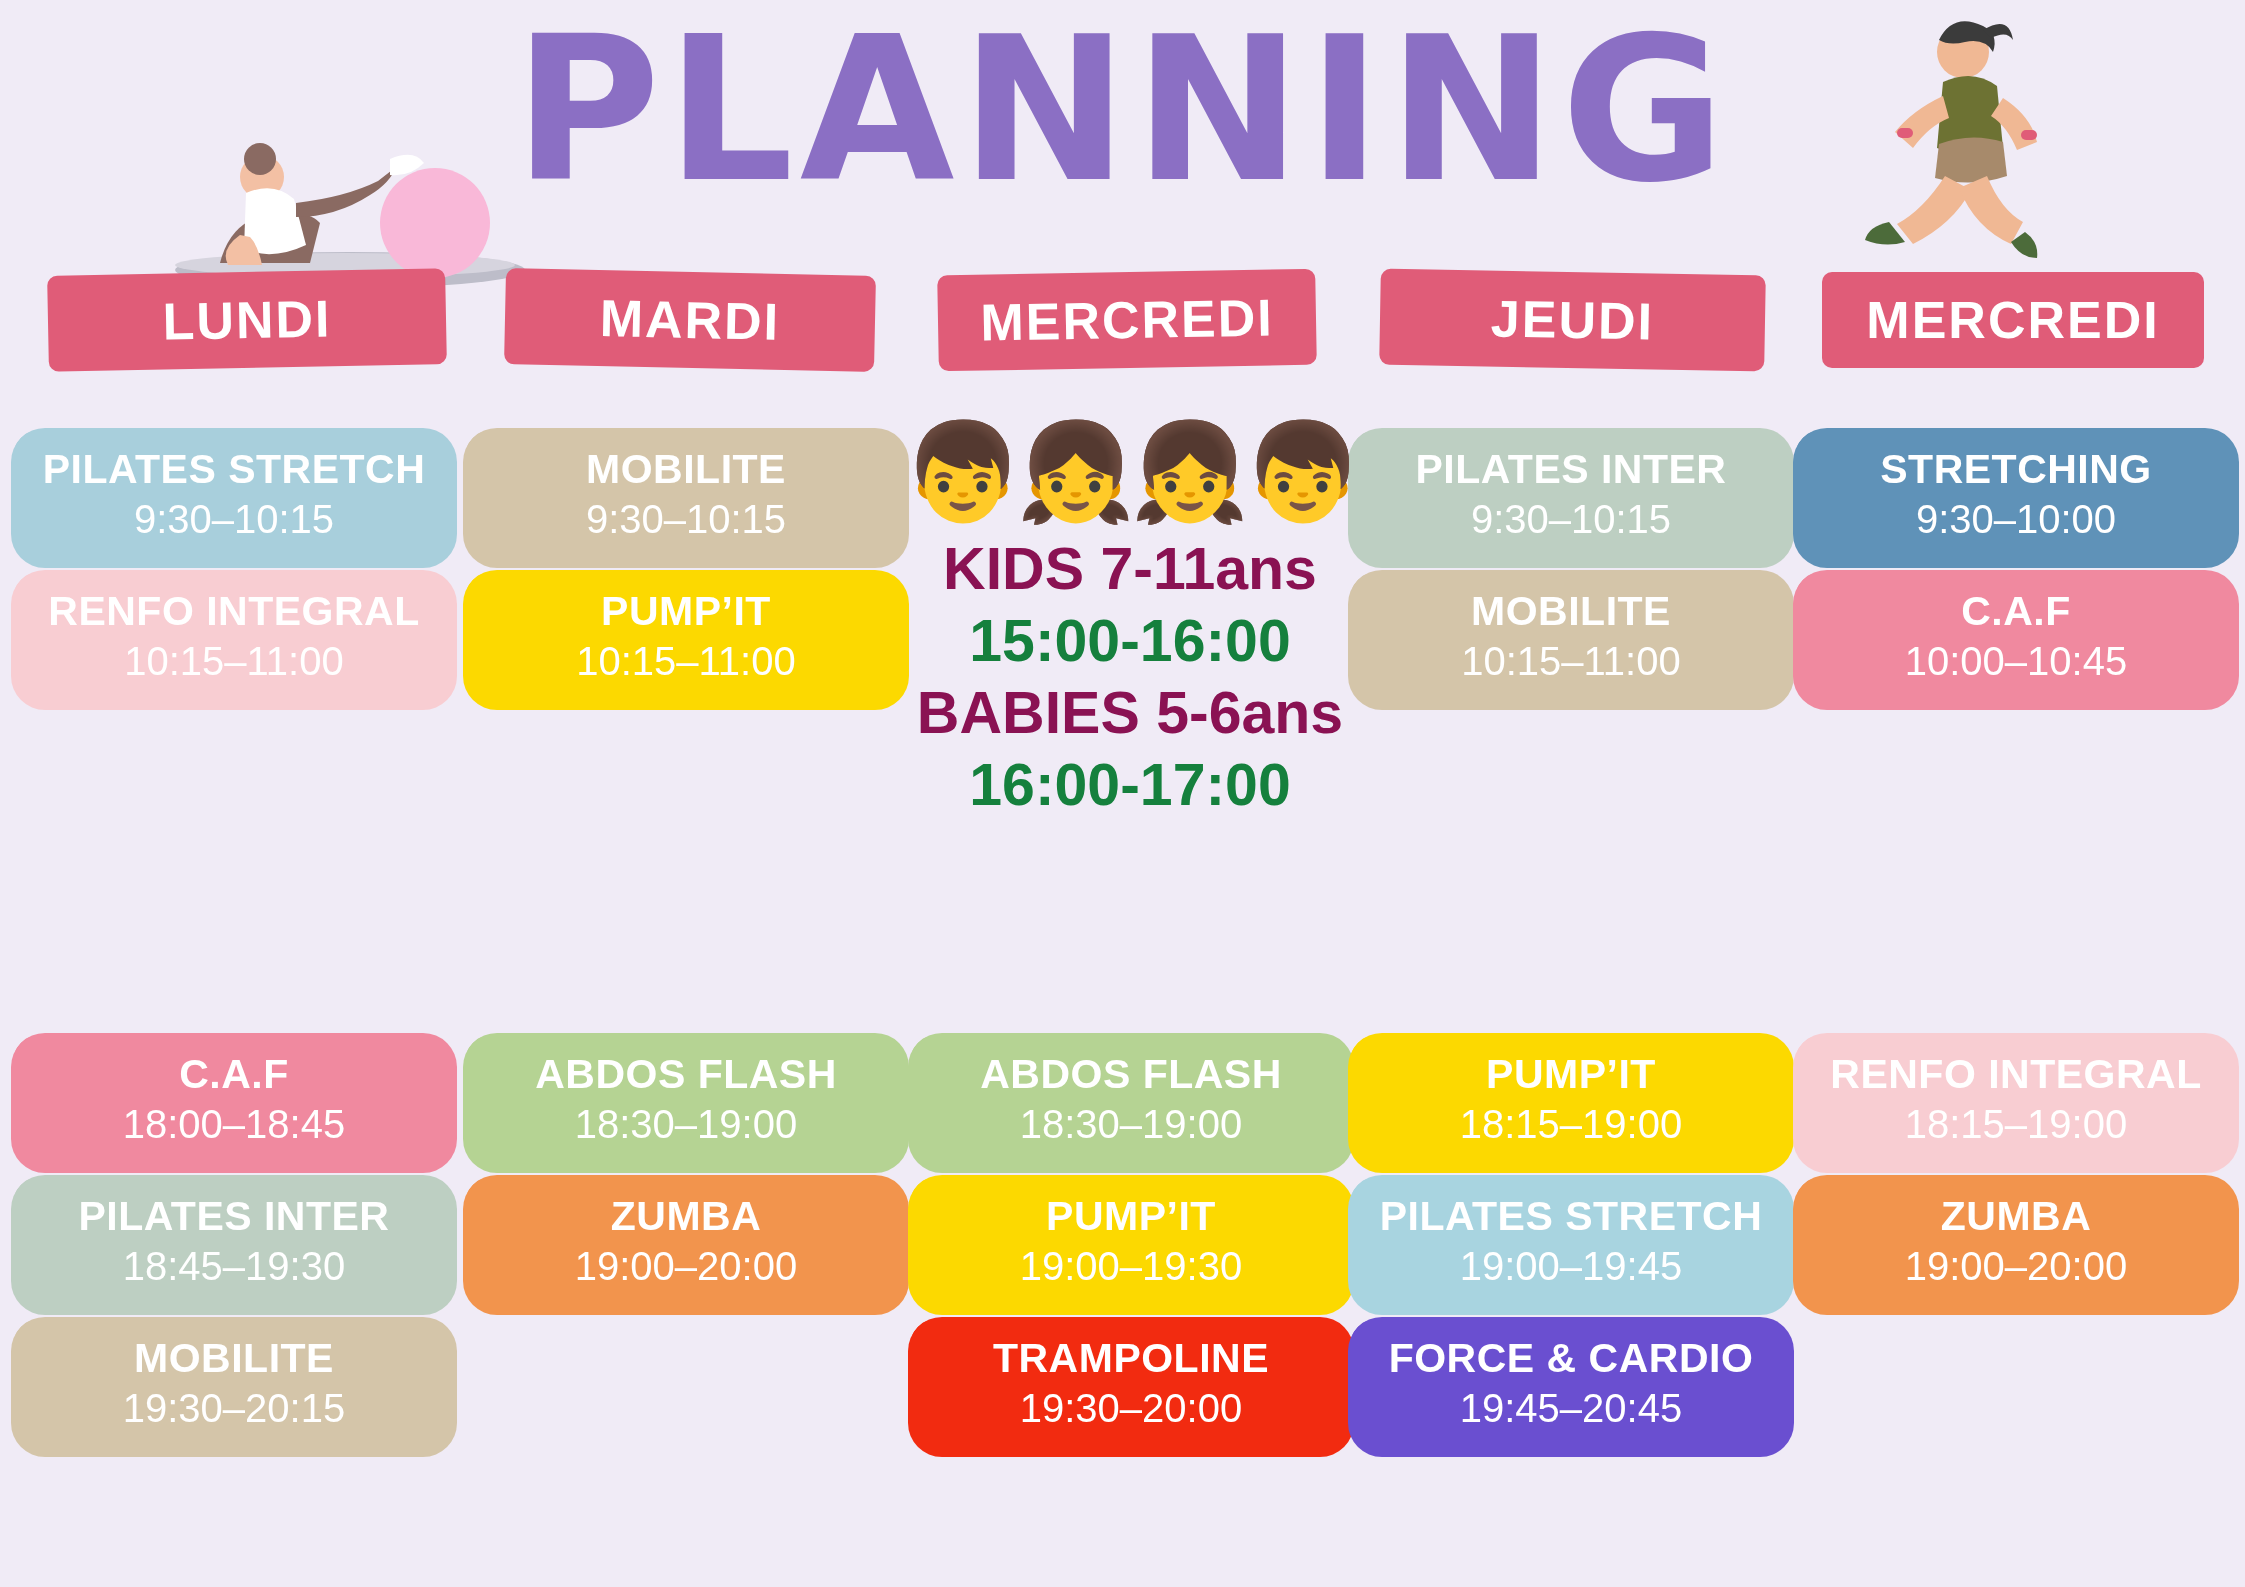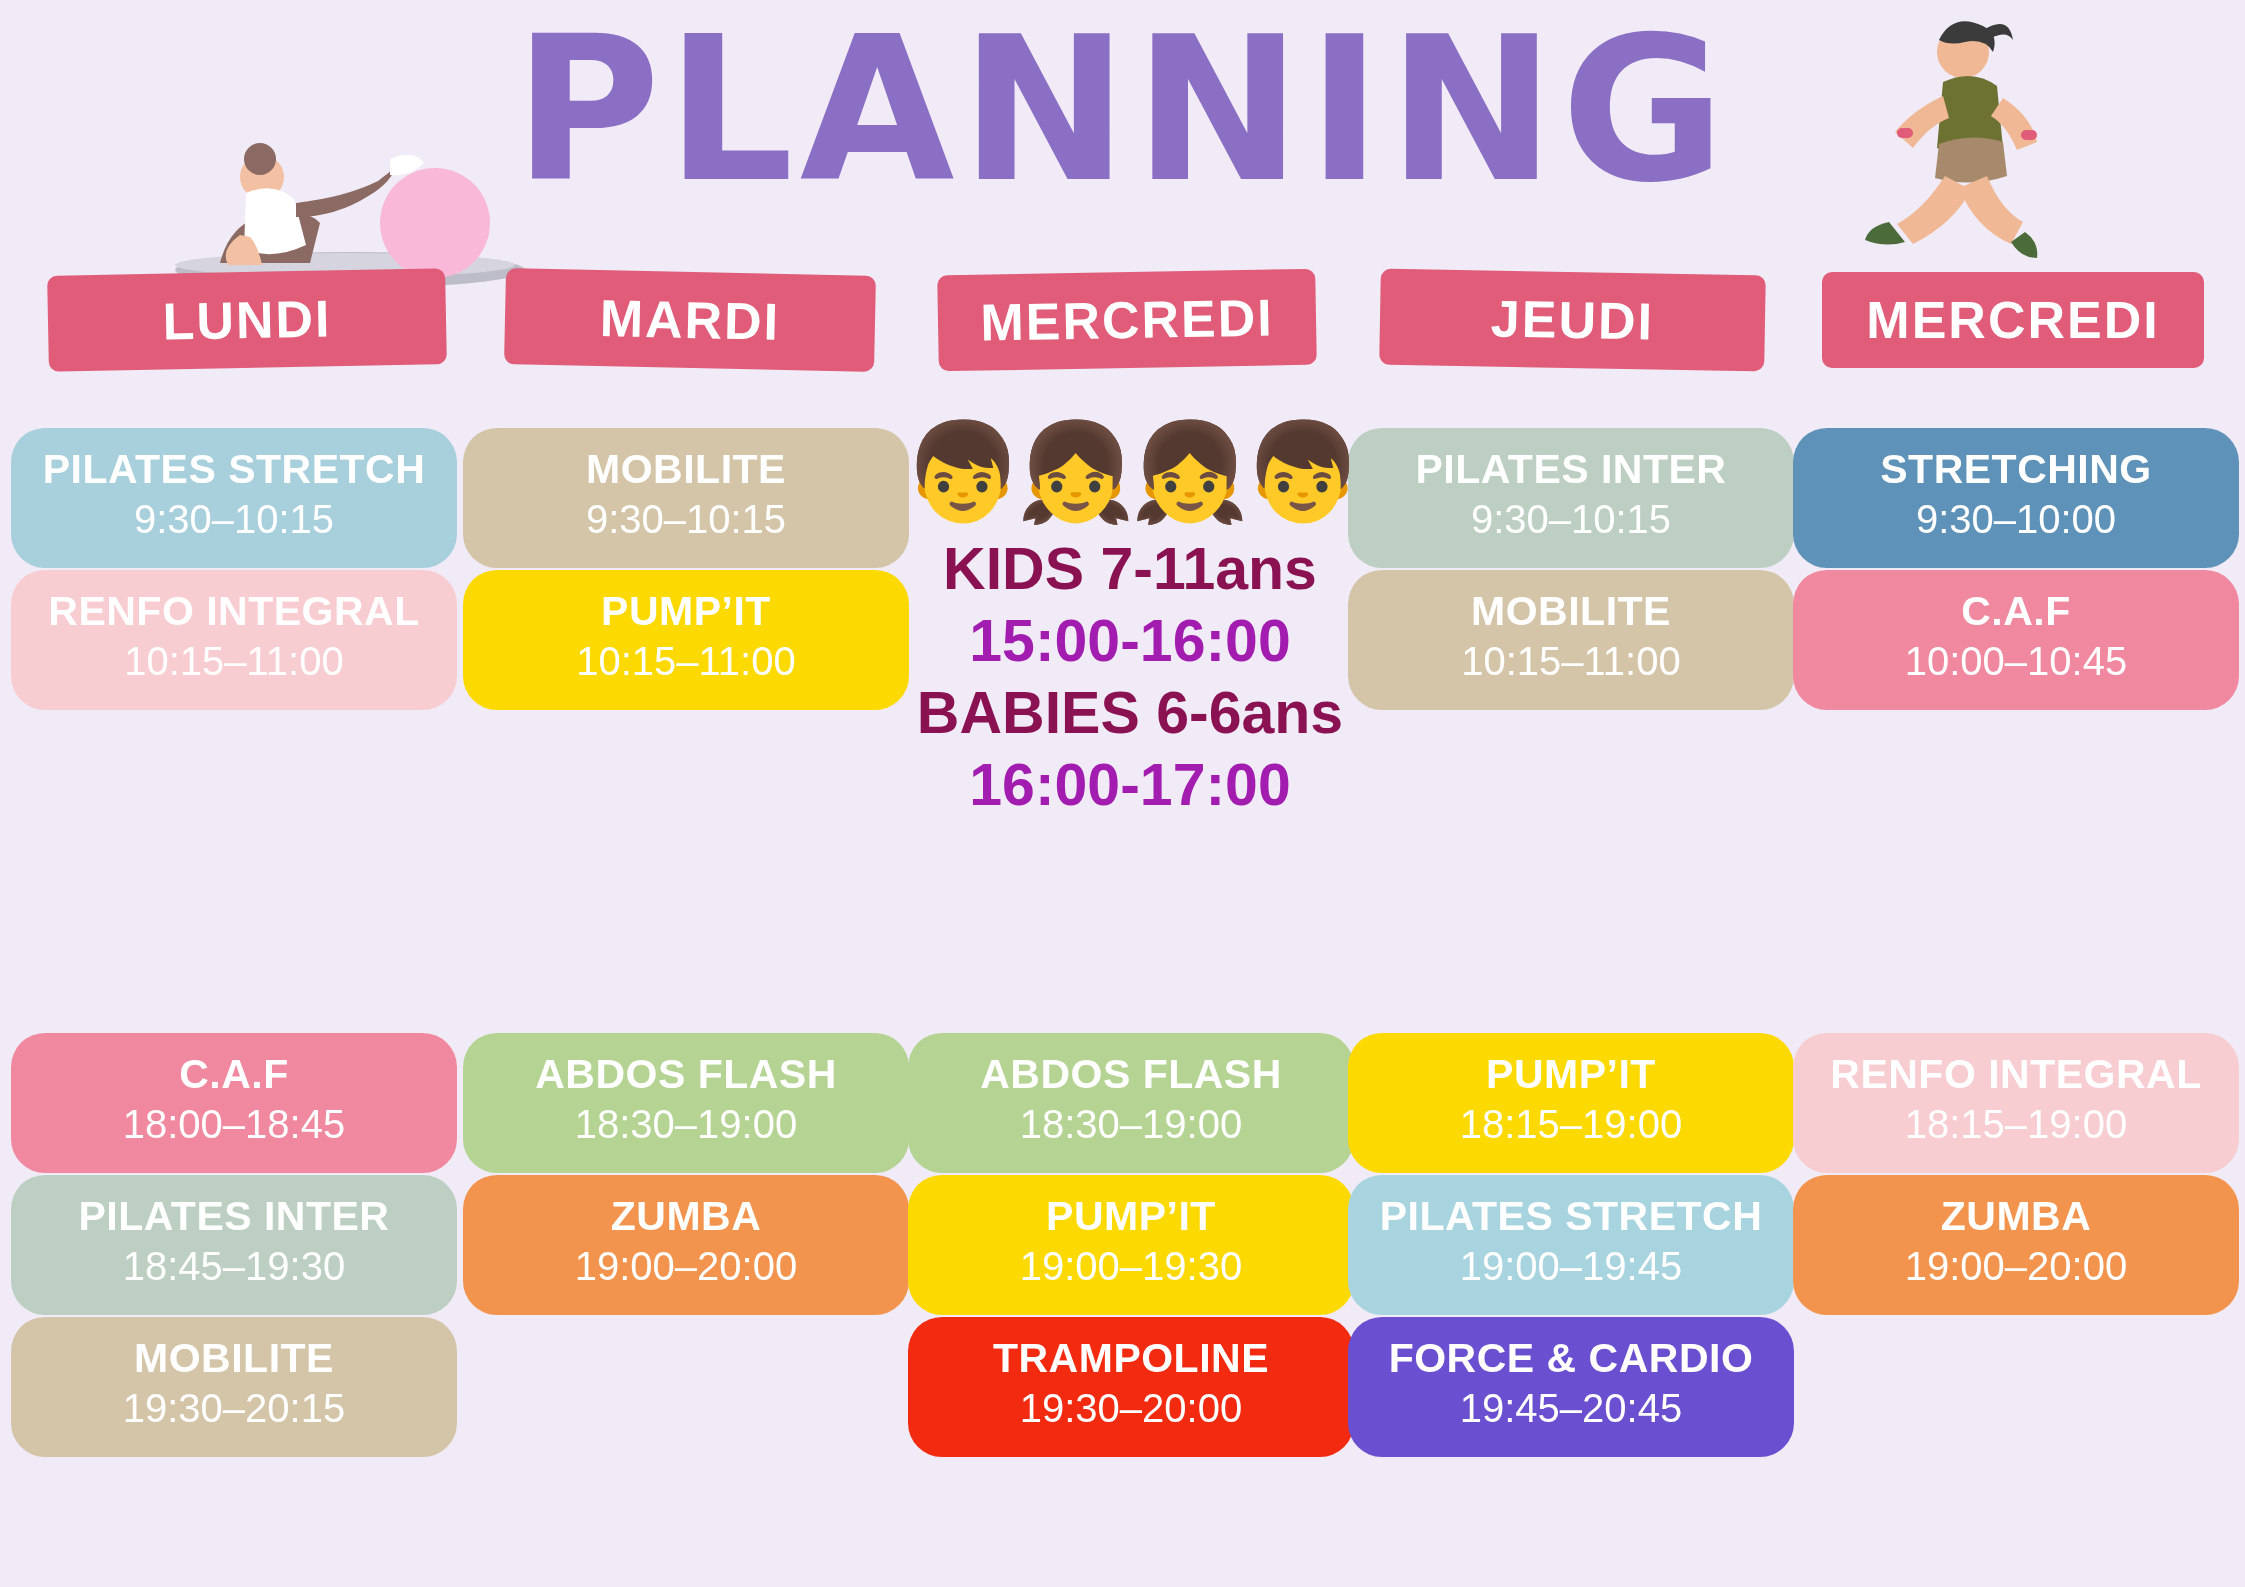--- a/index.html
+++ b/index.html
@@ -139,21 +139,21 @@
     line-height: 1;
     letter-spacing: -6px;
     height: 110px;
   }
   .kids-line {
     font-size: 59px;
     font-weight: 700;
     line-height: 1.22;
   }
   .kids-title { color: #8a1253; }
-  .kids-time  { color: #a21caf; }
+  .kids-time  { color: #15803d; }
 </style>
 </head>
 <body>
 
 <div class="title">PLANNING</div>
 
 <svg class="deco deco-pilates" viewBox="0 0 400 180">
   <ellipse cx="200" cy="155" rx="175" ry="18" fill="#bdbdc9"></ellipse>
   <ellipse cx="195" cy="150" rx="170" ry="12" fill="#d6d4de"></ellipse>
   <circle cx="285" cy="108" r="55" fill="#f9b8d8"></circle>
@@ -314,15 +314,15 @@
         <div class="name">ZUMBA</div>
         <div class="time">19:00–20:00</div>
       </div>
     </div>
   </div>
 
 <div class="kids-block">
   <div class="kids-emoji">👦👧👧👦</div>
   <div class="kids-line kids-title">KIDS 7-11ans</div>
   <div class="kids-line kids-time">15:00-16:00</div>
-  <div class="kids-line kids-title">BABIES 6-6ans</div>
+  <div class="kids-line kids-title">BABIES 5-6ans</div>
   <div class="kids-line kids-time">16:00-17:00</div>
 </div>
 
 </body></html>

